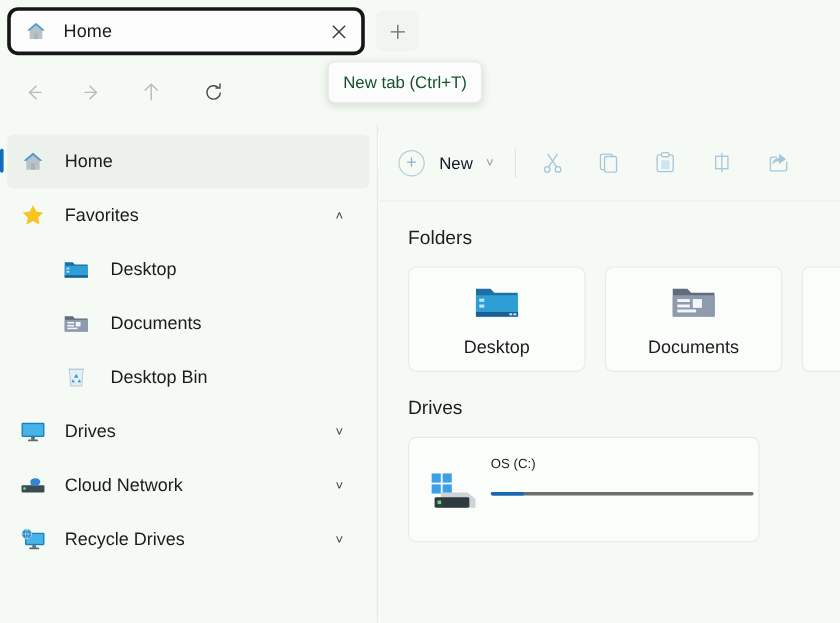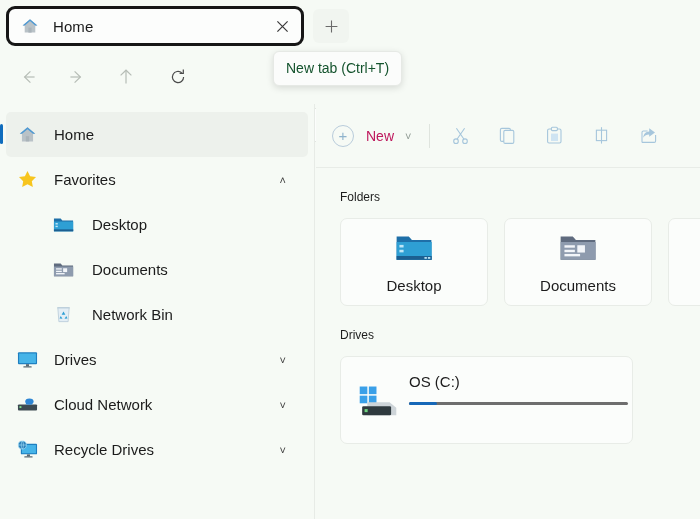--- a/index.html
+++ b/index.html
@@ -127,30 +127,30 @@
     display: flex; align-items: center;
     padding-left: 16px;
   }
   .tb-new { display: flex; align-items: center; }
   .tb-plus {
     width: 22px; height: 22px; border-radius: 50%;
     border: 1.5px solid #b9ccdb;
     display: flex; align-items: center; justify-content: center;
     color: #8fb3cc; font-size: 15px; line-height: 1;
   }
-  .tb-newlabel { margin-left: 12px; font-size: 14px; color: #be185d; }
+  .tb-newlabel { margin-left: 12px; font-size: 14px; color: #0f172a; }
   .tb-newchev { margin-left: 11px; color: #8f9a93; font-size: 11px; }
   .tb-sep { width: 1px; height: 24px; background: #dfe4de; margin: 0 15px 0 18px; }
   .tb-icon {
     width: 30px; height: 30px; margin-right: 17px;
     display: flex; align-items: center; justify-content: center;
     color: #a6c6dc;
   }
   .section-title {
-    font-size: 12px; color: #1d1d1d;
+    font-size: 16px; color: #1d1d1d;
     margin: 22px 0 0 24px;
   }
   .cards { display: flex; margin: 14px 0 0 24px; }
   .card {
     width: 148px; height: 88px; flex: 0 0 148px;
     background: #fbfdfb;
     border: 1px solid #e8ece7;
     border-radius: 7px;
     margin-right: 16px;
     display: flex; flex-direction: column;
@@ -162,21 +162,21 @@
     width: 293px; height: 88px;
     background: #fbfdfb;
     border: 1px solid #e8ece7;
     border-radius: 7px;
     margin: 14px 0 0 24px;
     position: relative;
   }
   .drive-icon { position: absolute; left: 17px; top: 28px; width: 40px; height: 32px; }
   .drive-name {
     position: absolute; left: 68px; top: 16px;
-    font-size: 15px; color: #1c1c1c;
+    font-size: 11px; color: #1c1c1c;
   }
   .drive-track {
     position: absolute; left: 68px; top: 45px;
     width: 219px; height: 3px;
     background: #6e6e6e; border-radius: 2px;
   }
   .drive-fill {
     height: 3px; background: #1668b8; border-radius: 2px;
   }
   svg { display: block; }
@@ -296,21 +296,21 @@
     <div class="side-item child">
       <span class="side-icon">
         <svg width="21" height="21" viewBox="0 0 20 20">
           <path d="M4.6 3.6h10.8l-1 13.2H5.6z" fill="#e4eef5" stroke="#b9ccd9" stroke-width=".8"></path>
           <path d="M4 3.6h12" stroke="#b9ccd9" stroke-width="1" fill="none"></path>
           <path d="M10 7.2l1.8 3h-3.6z" fill="#2e9fd4"></path>
           <path d="M7.4 11.4l1.6 2.6-2.8-.2z" fill="#2e9fd4"></path>
           <path d="M12.6 11.4l-1.6 2.6 2.8-.2z" fill="#2e9fd4"></path>
         </svg>
       </span>
-      <span class="side-label">Network Bin</span>
+      <span class="side-label">Desktop Bin</span>
     </div>
 
     <div class="side-item">
       <span class="side-icon">
         <svg width="21" height="19" viewBox="0 0 22 19">
           <rect x="1" y="2" width="20" height="12.4" rx="1" fill="#1e7fc0"></rect>
           <rect x="2.2" y="3.2" width="17.6" height="10" fill="#46b4e8"></rect>
           <rect x="9.4" y="14.4" width="3.2" height="2.4" fill="#5a6a74"></rect>
           <rect x="6.6" y="16.6" width="8.8" height="1.4" rx=".6" fill="#5a6a74"></rect>
         </svg>

